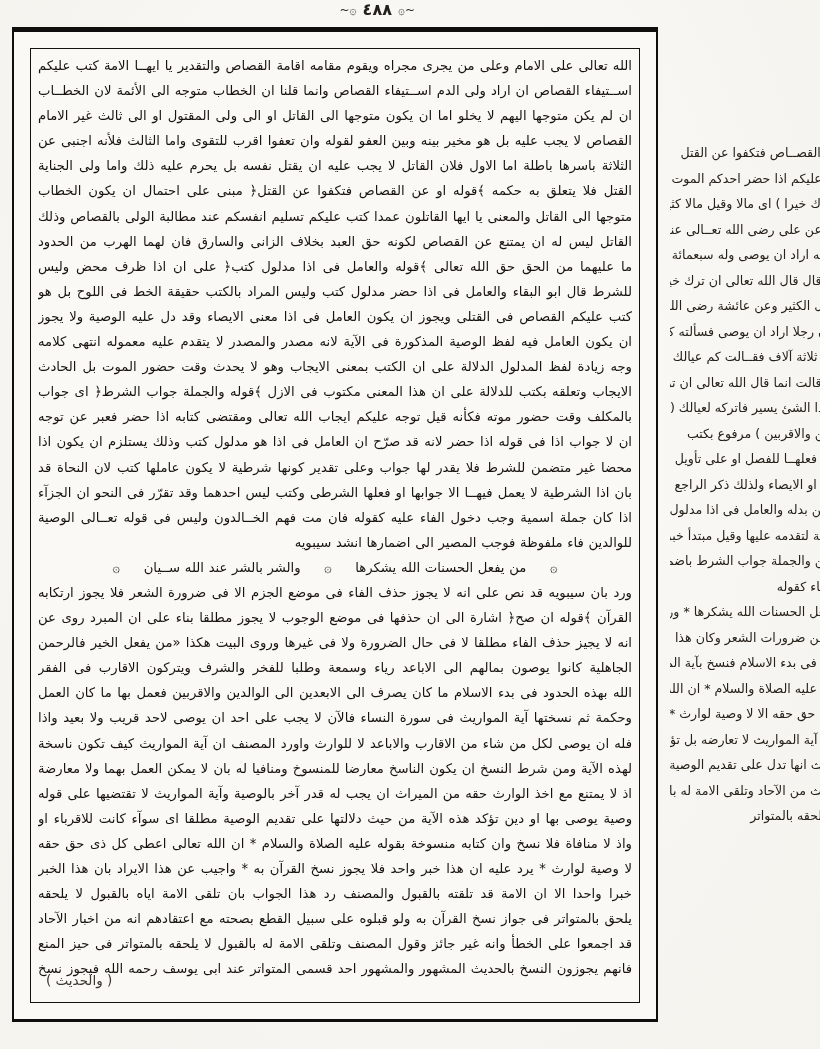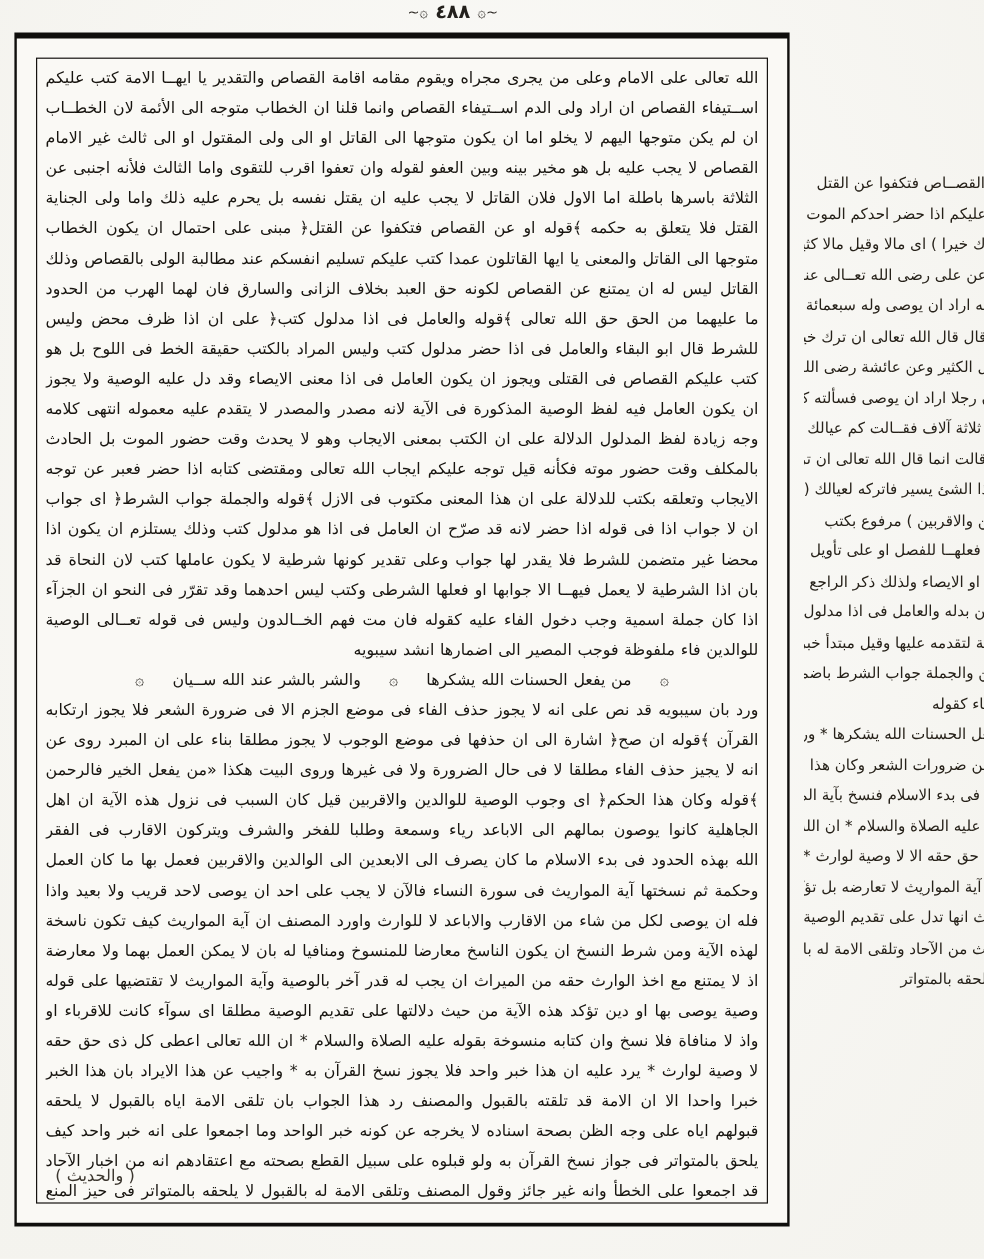--- a/index.html
+++ b/index.html
@@ -132,43 +132,41 @@
         <div class="line">القصاص لا يجب عليه بل هو مخير بينه وبين العفو لقوله وان تعفوا اقرب للتقوى واما الثالث فلأنه اجنبى عن</div>
         <div class="line">الثلاثة باسرها باطلة اما الاول فلان القاتل لا يجب عليه ان يقتل نفسه بل يحرم عليه ذلك واما ولى الجناية فلأن</div>
         <div class="line">القتل فلا يتعلق به حكمه ﴾قوله او عن القصاص فتكفوا عن القتل﴿ مبنى على احتمال ان يكون الخطاب المذكور</div>
         <div class="line">متوجها الى القاتل والمعنى يا ايها القاتلون عمدا كتب عليكم تسليم انفسكم عند مطالبة الولى بالقصاص وذلك لان</div>
         <div class="line">القاتل ليس له ان يمتنع عن القصاص لكونه حق العبد بخلاف الزانى والسارق فان لهما الهرب من الحدود لكون</div>
         <div class="line">ما عليهما من الحق حق الله تعالى ﴾قوله والعامل فى اذا مدلول كتب﴿ على ان اذا ظرف محض وليس متضمنا</div>
         <div class="line">للشرط قال ابو البقاء والعامل فى اذا حضر مدلول كتب وليس المراد بالكتب حقيقة الخط فى اللوح بل هو كقوله</div>
         <div class="line">كتب عليكم القصاص فى القتلى ويجوز ان يكون العامل فى اذا معنى الايصاء وقد دل عليه الوصية ولا يجوز</div>
         <div class="line">ان يكون العامل فيه لفظ الوصية المذكورة فى الآية لانه مصدر والمصدر لا يتقدم عليه معموله انتهى كلامه ولعل</div>
         <div class="line">وجه زيادة لفظ المدلول الدلالة على ان الكتب بمعنى الايجاب وهو لا يحدث وقت حضور الموت بل الحادث تعلقه</div>
+        <div class="line">الايجاب وتعلقه بكتب للدلالة على ان هذا المعنى مكتوب فى الازل ﴾قوله والجملة جواب الشرط﴿ اى جواب</div>
         <div class="line">بالمكلف وقت حضور موته فكأنه قيل توجه عليكم ايجاب الله تعالى ومقتضى كتابه اذا حضر فعبر عن توجه</div>
-        <div class="line">الايجاب وتعلقه بكتب للدلالة على ان هذا المعنى مكتوب فى الازل ﴾قوله والجملة جواب الشرط﴿ اى جواب</div>
         <div class="line">ان لا جواب اذا فى قوله اذا حضر لانه قد صرّح ان العامل فى اذا هو مدلول كتب وذلك يستلزم ان يكون اذا ظرفا</div>
         <div class="line">محضا غير متضمن للشرط فلا يقدر لها جواب وعلى تقدير كونها شرطية لا يكون عاملها كتب لان النحاة قد صرّحوا</div>
         <div class="line">بان اذا الشرطية لا يعمل فيهــا الا جوابها او فعلها الشرطى وكتب ليس احدهما وقد تقرّر فى النحو ان الجزآء</div>
         <div class="line">اذا كان جملة اسمية وجب دخول الفاء عليه كقوله فان مت فهم الخــالدون وليس فى قوله تعــالى الوصية</div>
         <div class="line end">للوالدين فاء ملفوظة فوجب المصير الى اضمارها انشد سيبويه</div>
         <div class="line verse">۞     من يفعل الحسنات الله يشكرها     ۞     والشر بالشر عند الله ســيان     ۞</div>
         <div class="line">ورد بان سيبويه قد نص على انه لا يجوز حذف الفاء فى موضع الجزم الا فى ضرورة الشعر فلا يجوز ارتكابه فى نظم</div>
         <div class="line">القرآن ﴾قوله ان صح﴿ اشارة الى ان حذفها فى موضع الوجوب لا يجوز مطلقا بناء على ان المبرد روى عن سيبويه</div>
         <div class="line">انه لا يجيز حذف الفاء مطلقا لا فى حال الضرورة ولا فى غيرها وروى البيت هكذا «من يفعل الخير فالرحمن يشكره»</div>
-        <div class="line">﴾قوله وكان هذا الحكم﴿ اى وجوب الوصية للوالدين والاقربين قيل كان السبب فى نزول هذه الآية ان اهل</div>
         <div class="line">الجاهلية كانوا يوصون بمالهم الى الاباعد رياء وسمعة وطلبا للفخر والشرف ويتركون الاقارب فى الفقر والمسكنة فصرف</div>
         <div class="line">الله بهذه الحدود فى بدء الاسلام ما كان يصرف الى الابعدين الى الوالدين والاقربين فعمل بها ما كان العمل صلاحا</div>
         <div class="line">وحكمة ثم نسختها آية المواريث فى سورة النساء فالآن لا يجب على احد ان يوصى لاحد قريب ولا بعيد واذا اوصى</div>
         <div class="line">فله ان يوصى لكل من شاء من الاقارب والاباعد لا للوارث واورد المصنف ان آية المواريث كيف تكون ناسخة</div>
         <div class="line">لهذه الآية ومن شرط النسخ ان يكون الناسخ معارضا للمنسوخ ومنافيا له بان لا يمكن العمل بهما ولا معارضة ههنا</div>
         <div class="line">اذ لا يمتنع مع اخذ الوارث حقه من الميراث ان يجب له قدر آخر بالوصية وآية المواريث لا تقتضيها على قوله من بعد</div>
         <div class="line">وصية يوصى بها او دين تؤكد هذه الآية من حيث دلالتها على تقديم الوصية مطلقا اى سوآء كانت للاقرباء او غيرهم</div>
         <div class="line">واذ لا منافاة فلا نسخ وان كتابه منسوخة بقوله عليه الصلاة والسلام * ان الله تعالى اعطى كل ذى حق حقه الا</div>
         <div class="line">لا وصية لوارث * يرد عليه ان هذا خبر واحد فلا يجوز نسخ القرآن به * واجيب عن هذا الايراد بان هذا الخبر وان كان</div>
         <div class="line">خبرا واحدا الا ان الامة قد تلقته بالقبول والمصنف رد هذا الجواب بان تلقى الامة اياه بالقبول لا يلحقه بالمتواتر لان</div>
-        <div class="line">قبولهم اياه على وجه الظن بصحة اسناده لا يخرجه عن كونه خبر الواحد وما اجمعوا على انه خبر واحد كيف</div>
         <div class="line">يلحق بالمتواتر فى جواز نسخ القرآن به ولو قبلوه على سبيل القطع بصحته مع اعتقادهم انه من اخبار الآحاد لكانوا</div>
         <div class="line">قد اجمعوا على الخطأ وانه غير جائز وقول المصنف وتلقى الامة له بالقبول لا يلحقه بالمتواتر فى حيز المنع عند الحنفية</div>
         <div class="line">فانهم يجوزون النسخ بالحديث المشهور والمشهور احد قسمى المتواتر عند ابى يوسف رحمه الله فيجوز نسخ الكتاب به</div>
       </div>
   </div>
 
   <div class="margin-col" id="margin-lines">
       <div class="mline">وعن القصــاص فتكفوا عن القتل</div>
       <div class="mline">كتب عليكم اذا حضر احدكم الموت )</div>
       <div class="mline">ان ترك خيرا ) اى مالا وقيل مالا كثيرا</div>

